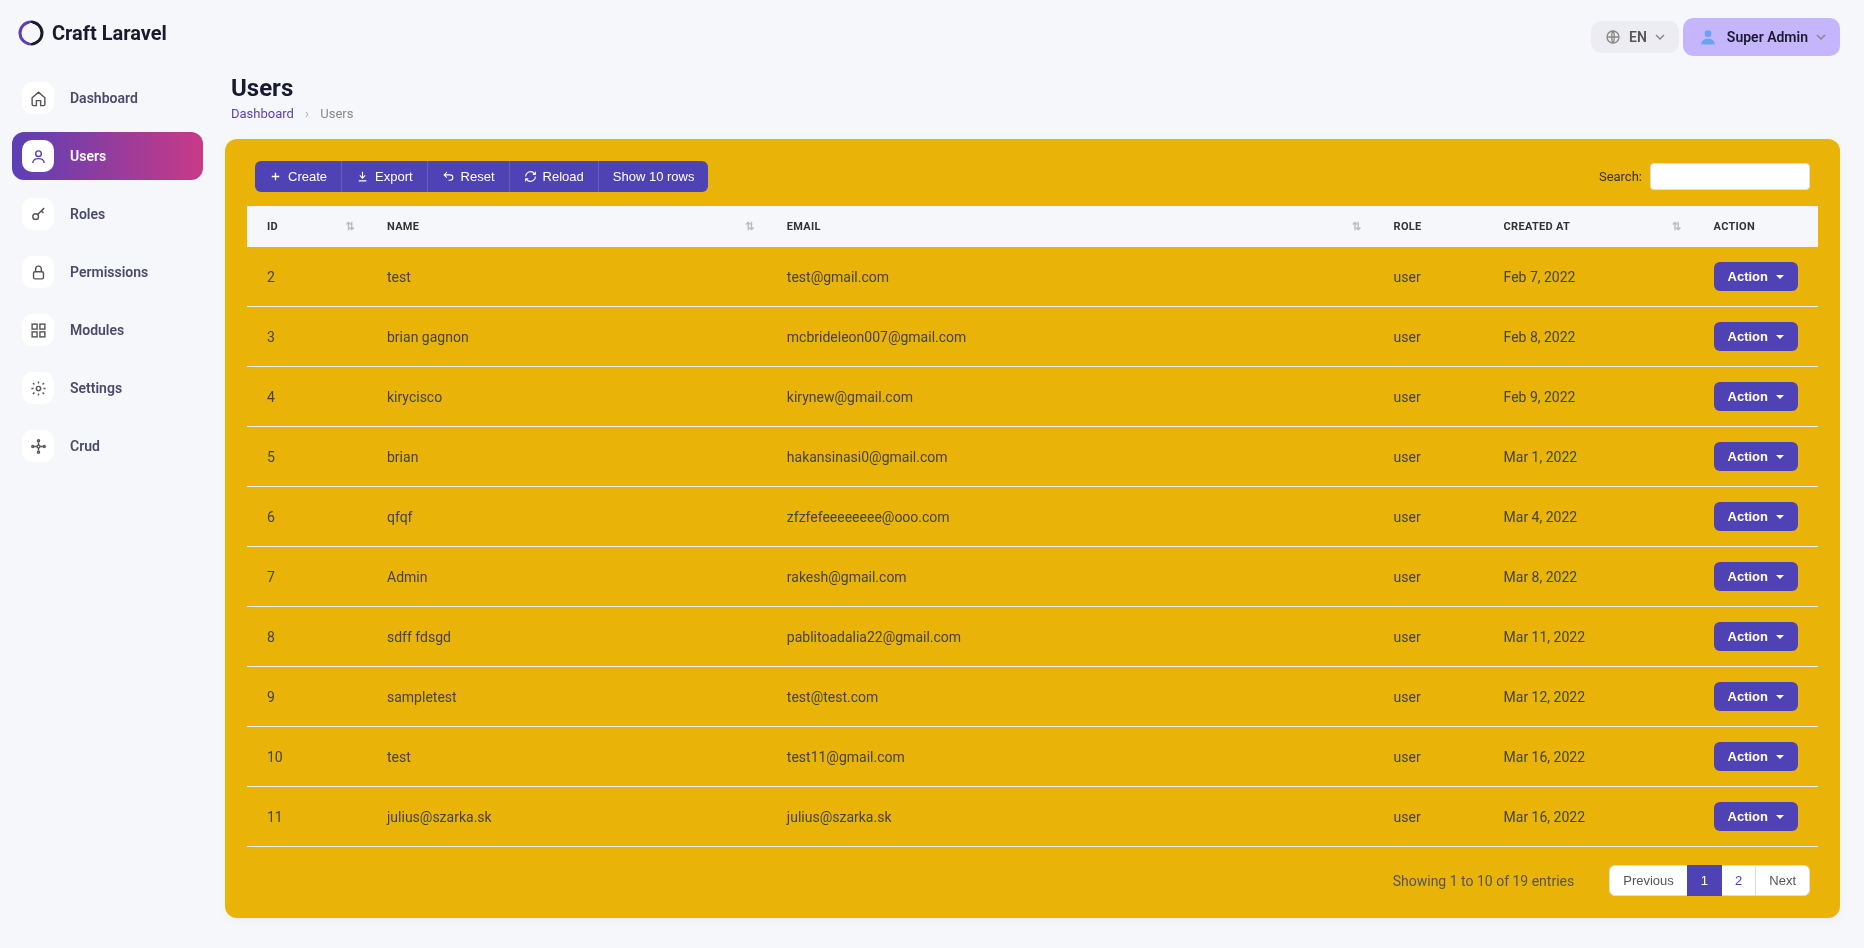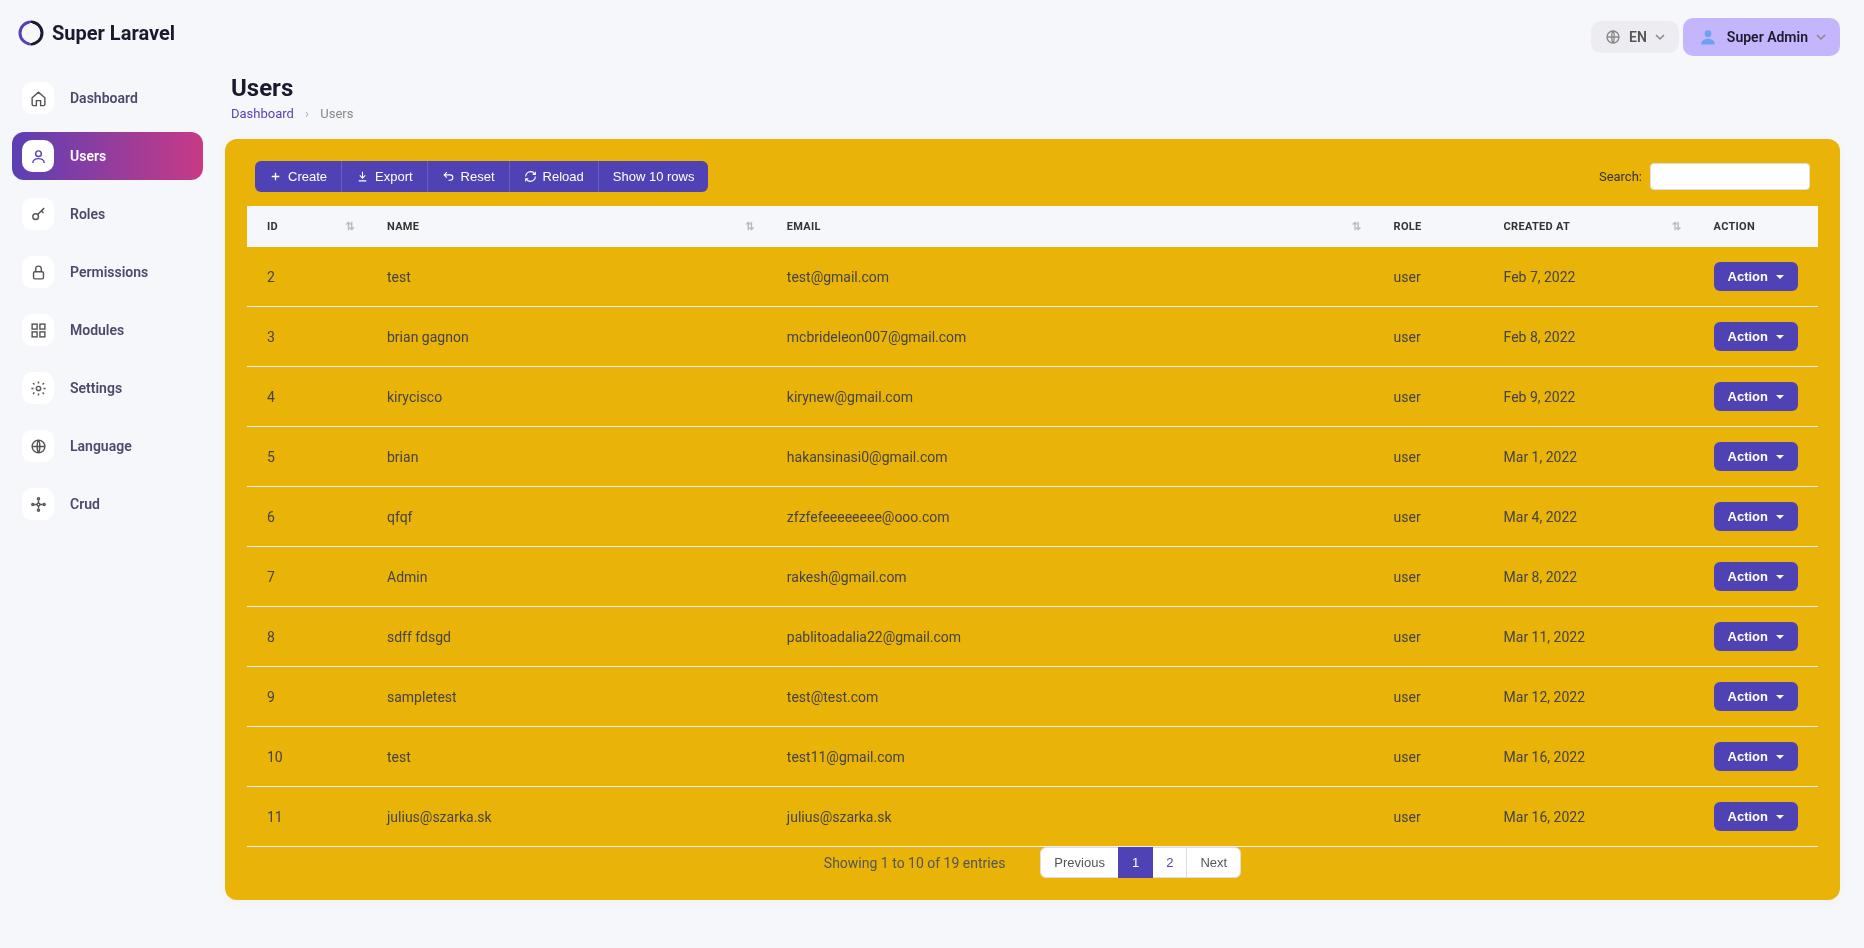--- a/index.html
+++ b/index.html
@@ -161,22 +161,23 @@
   gap: 8px;
 }
 .caret-down {
   width: 0; height: 0;
   border-left: 4px solid transparent;
   border-right: 4px solid transparent;
   border-top: 4px solid #fff;
 }
 .table-footer {
   display: flex;
-  justify-content: center;
-  align-items: center;
+  justify-content: flex-end;
+  align-items: center;
+  margin-top: 18px;
   padding: 0 8px;
   gap: 35px;
 }
 .pagination { display: flex; gap: 0; }
 .page-btn {
   border: 1px solid #ddd;
   background: #fff;
   color: #555;
   padding: 7px 13px;
   font-size: 13px;
@@ -194,21 +195,21 @@
 <body>
 
 <div class="app">
   <aside class="sidebar">
     <div class="logo">
       <svg width="26" height="26" viewBox="0 0 26 26">
         <path d="M13 2 A11 11 0 0 0 13 24" fill="none" stroke="#5b3fb5" stroke-width="3"></path>
         <path d="M13 2 A11 11 0 0 1 13 24" fill="none" stroke="#1a1a2e" stroke-width="3"></path>
         <rect x="11.5" y="3" width="3" height="20" fill="#f6f7fb"></rect>
       </svg>
-      <span>Super Laravel</span>
+      <span>Craft Laravel</span>
     </div>
     <nav class="nav" id="nav">
         <div class="nav-item">
           <span class="icon-box">
             <svg width="17" height="17" viewBox="0 0 24 24" fill="none" stroke="currentColor" stroke-width="2">
               <path d="M3 11l9-8 9 8v9a2 2 0 01-2 2h-4v-7h-6v7H5a2 2 0 01-2-2z"></path>
             </svg>
           </span>
           <span>Dashboard</span>
         </div>
@@ -251,29 +252,20 @@
           <span>Modules</span>
         </div>
         <div class="nav-item">
           <span class="icon-box">
             <svg width="17" height="17" viewBox="0 0 24 24" fill="none" stroke="currentColor" stroke-width="2">
               <circle cx="12" cy="12" r="3"></circle>
               <path d="M12 2v3M12 19v3M4.2 4.2l2.1 2.1M17.7 17.7l2.1 2.1M2 12h3M19 12h3M4.2 19.8l2.1-2.1M17.7 6.3l2.1-2.1"></path>
             </svg>
           </span>
           <span>Settings</span>
-        </div>
-        <div class="nav-item">
-          <span class="icon-box">
-            <svg width="17" height="17" viewBox="0 0 24 24" fill="none" stroke="currentColor" stroke-width="2">
-              <circle cx="12" cy="12" r="9"></circle>
-              <path d="M3 12h18M12 3c2.5 3 2.5 15 0 18M12 3c-2.5 3-2.5 15 0 18"></path>
-            </svg>
-          </span>
-          <span>Language</span>
         </div>
         <div class="nav-item">
           <span class="icon-box">
             <svg width="17" height="17" viewBox="0 0 24 24" fill="none" stroke="currentColor" stroke-width="2">
               <circle cx="12" cy="12" r="2"></circle>
               <circle cx="12" cy="4" r="1.5"></circle>
               <circle cx="12" cy="20" r="1.5"></circle>
               <circle cx="4" cy="12" r="1.5"></circle>
               <circle cx="20" cy="12" r="1.5"></circle>
               <path d="M12 6v4M12 14v4M6 12h4M14 12h4"></path>

